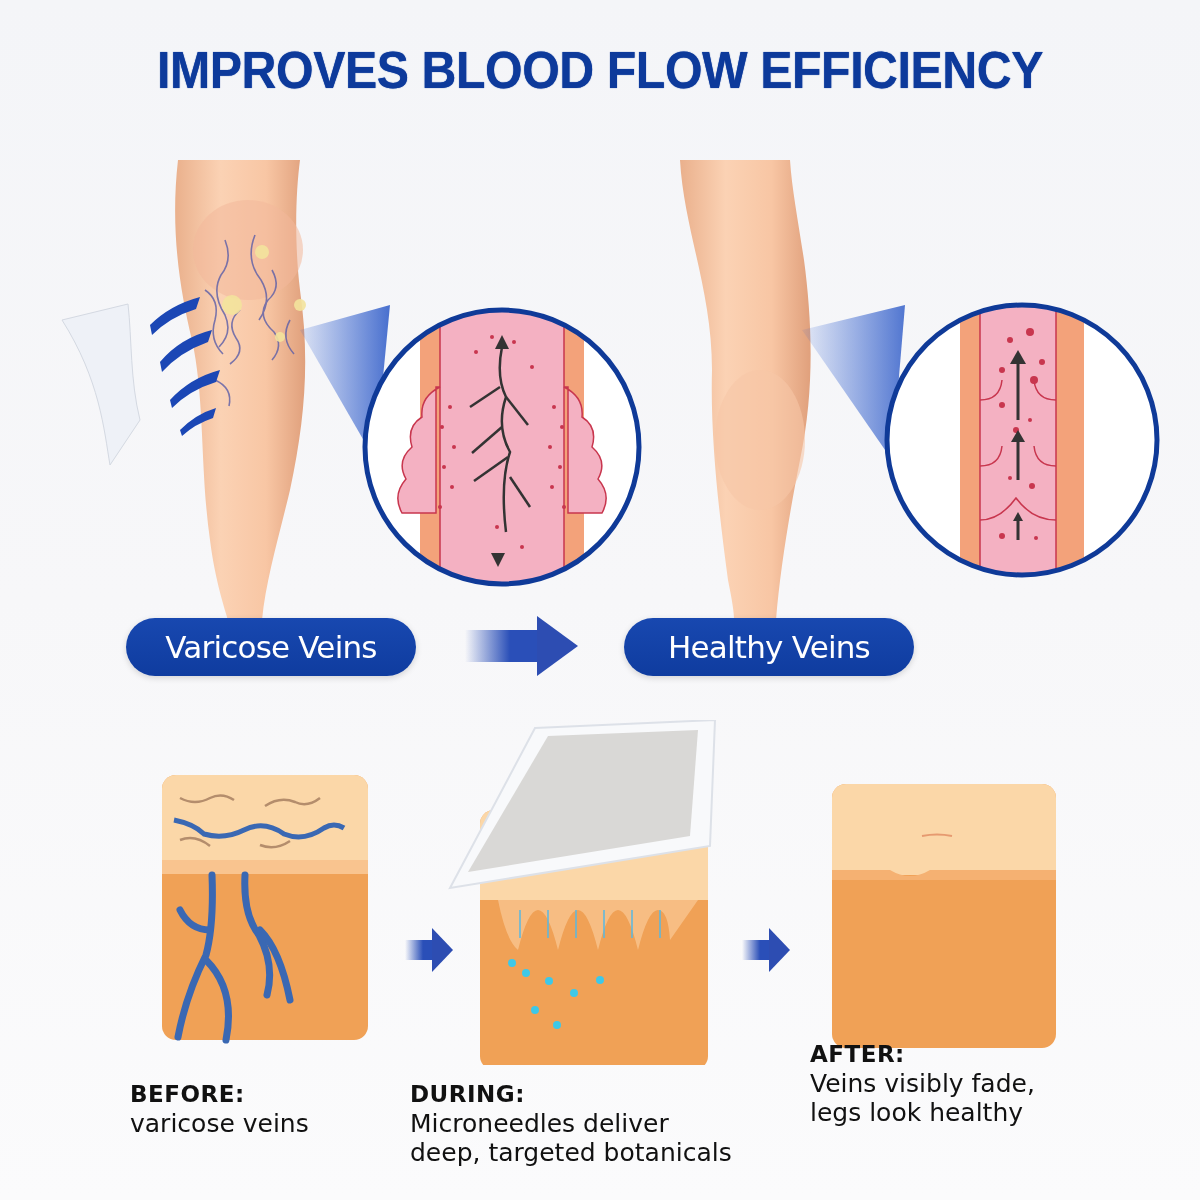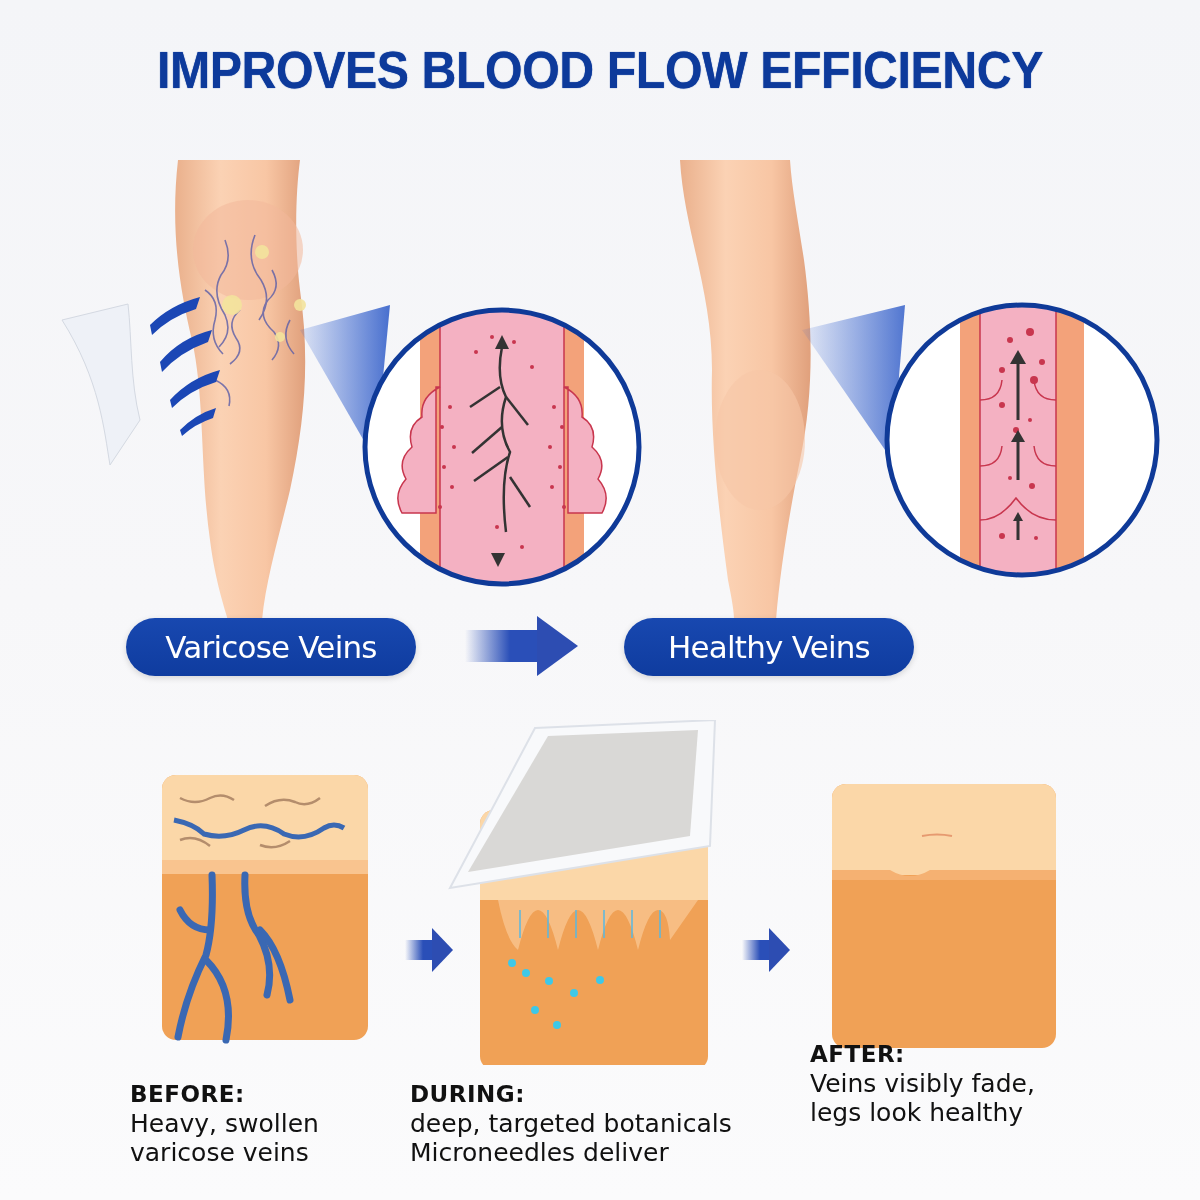--- a/index.html
+++ b/index.html
@@ -262,25 +262,24 @@
   <g>
     <rect x="682" y="64" width="224" height="264" rx="14" fill="#f0a156"></rect>
     <path d="M682 155 V78 a14 14 0 0 1 14 -14 H892 a14 14 0 0 1 14 14 V155 Z" fill="#fbd7a8"></path>
     <path d="M682 150 H740 q20 12 40 0 H906 V160 H682 Z" fill="#f5b172"></path>
     <path d="M772 116 q15 -3 30 0" stroke="#e69a70" stroke-width="2" fill="none"></path>
   </g>
 </svg>
 
 <div class="caption" style="left:130px;top:1080px;width:270px">
   <div class="head">BEFORE:</div>
-  <div>Heavy, swollen</div>
   <div>varicose veins</div>
 </div>
 <div class="caption" style="left:410px;top:1080px;width:370px">
   <div class="head">DURING:</div>
+  <div>Microneedles deliver</div>
   <div>deep, targeted botanicals</div>
-  <div>Microneedles deliver</div>
 </div>
 <div class="caption" style="left:810px;top:1040px;width:280px">
   <div class="head">AFTER:</div>
   <div>Veins visibly fade,</div>
   <div>legs look healthy</div>
 </div>
 
 </body></html>

